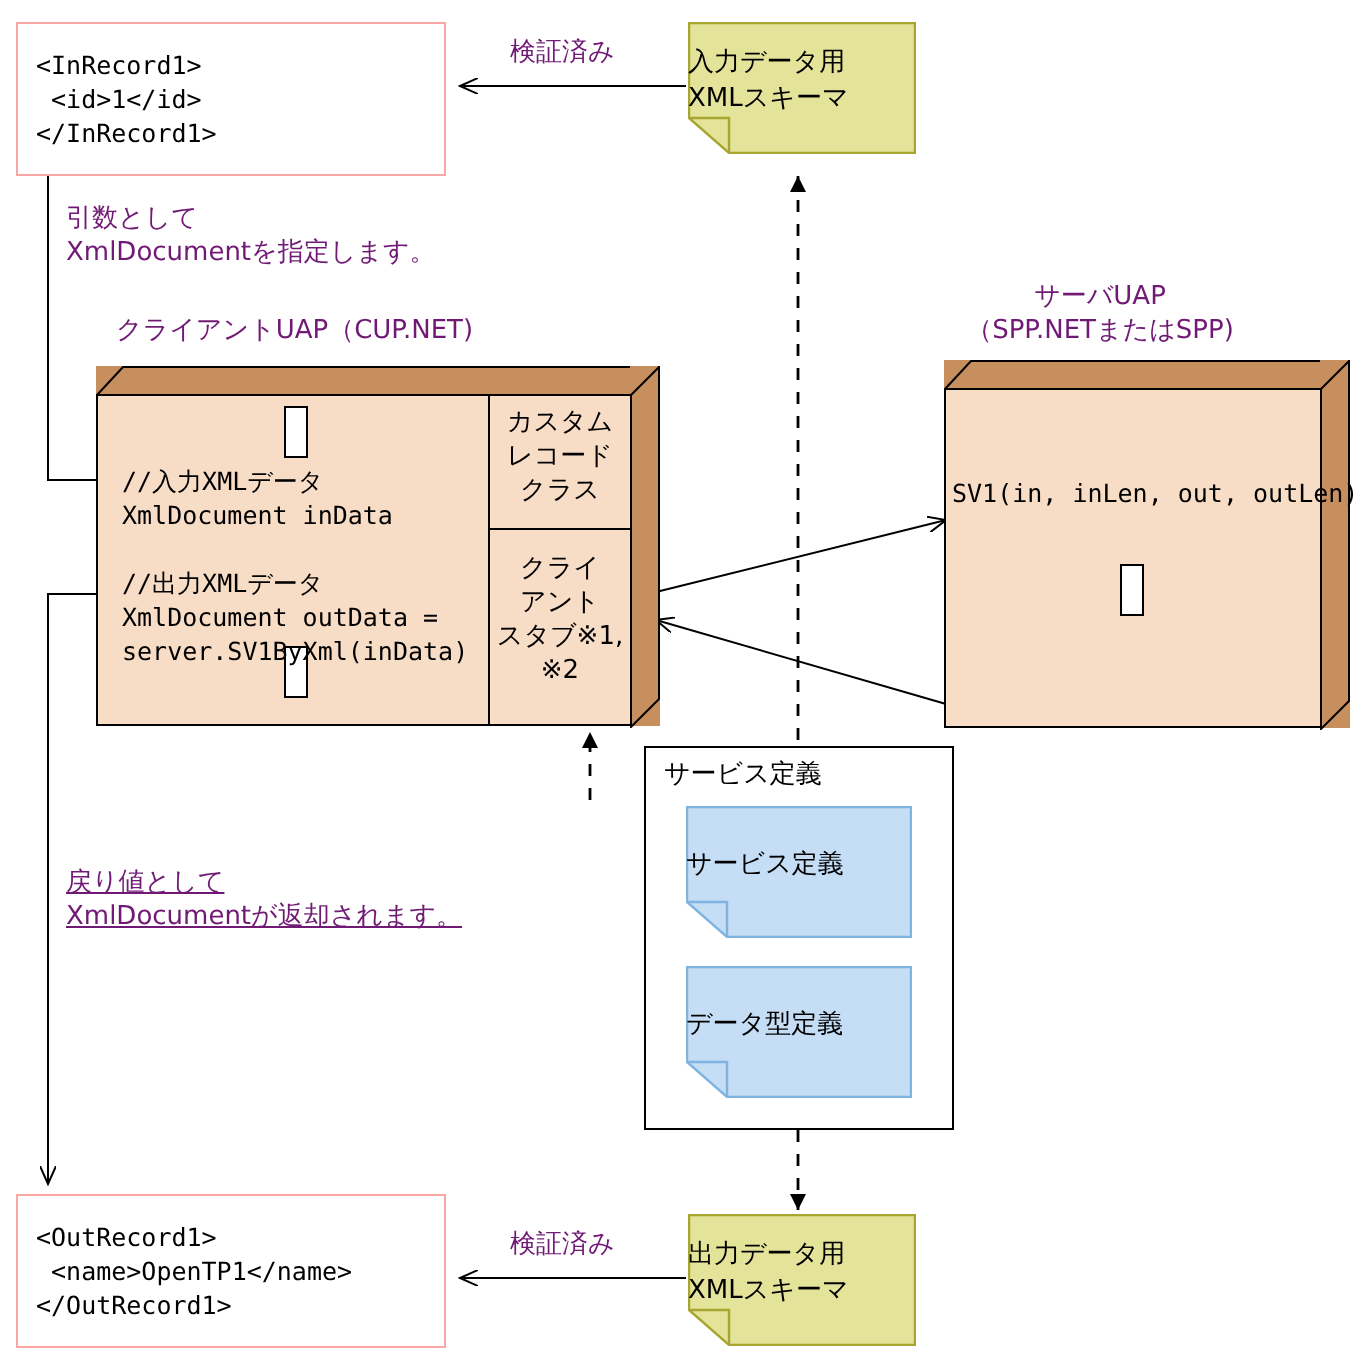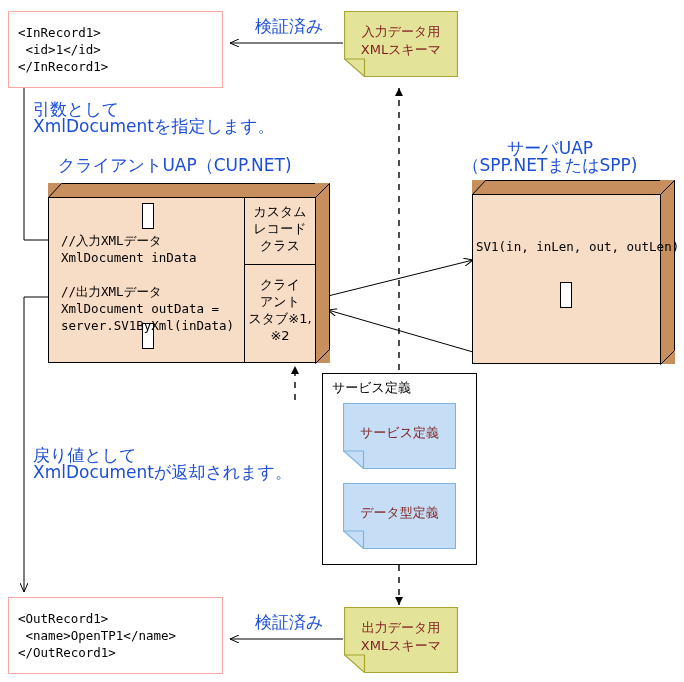--- a/index.html
+++ b/index.html
@@ -28,23 +28,23 @@
   .code {
     font-family: "DejaVu Sans Mono", "Liberation Mono", monospace;
     font-size: 12.5px;
     line-height: 17px;
     color: #000000;
     white-space: pre;
   }
 
   
   .label {
-    font-size: 17px;
-    line-height: 17px;
-    color: #1d4ed8;
+    font-size: 13px;
+    line-height: 17px;
+    color: #701a75;
     white-space: pre;
   }
   .center { text-align: center; }
 
   
   .box3d { }
   .box3d .front {
     position: absolute;
     box-sizing: border-box;
     background: #f7dcc6;
@@ -89,24 +89,23 @@
     border: 1px solid #000000;
     background: #ffffff;
   }
 
   
   .note { position: absolute; }
   .note svg { display: block; }
   .note .note-label {
     position: absolute;
     left: 0; right: 0;
-    text-align: center;
-    font-size: 13px;
-    line-height: 17px;
-    color: #7f1d1d;
+    font-size: 13px;
+    line-height: 17px;
+    color: #000000;
     white-space: pre;
   }
 
   
   .svcdef-box {
     position: absolute;
     box-sizing: border-box;
     border: 1px solid #000000;
     background: #ffffff;
   }
@@ -256,21 +255,21 @@
 
   <div class="note" style="left:343px; top:483px; width:113px; height:66px;">
     <svg width="113" height="66" viewBox="0 0 113 66" xmlns="http://www.w3.org/2000/svg">
       <path d="M0.5,0.5 H112.5 V65.5 H20.5 L0.5,48 Z" fill="#c5ddf5" stroke="#7fb3e0" stroke-width="1.2"></path>
       <path d="M0.5,48 H20.5 V65.5" fill="none" stroke="#7fb3e0" stroke-width="1.2"></path>
     </svg>
     <div class="note-label" style="top:21px;">データ型定義</div>
   </div>
 
 
-  <div class="abs label" style="left:33px; top:447px;">戻り値として
+  <div class="abs label" style="left:33px; top:433px;text-decoration:underline;">戻り値として
 XmlDocumentが返却されます。</div>
 
   <div class="abs rect-box" style="left:8px; top:597px; width:215px; height:77px;">
     <div class="code" style="position:absolute; left:9px; top:12px;">&lt;OutRecord1&gt;
  &lt;name&gt;OpenTP1&lt;/name&gt;
 &lt;/OutRecord1&gt;</div>
   </div>
 
   <div class="abs label" style="left:255px; top:614px;">検証済み</div>
 

